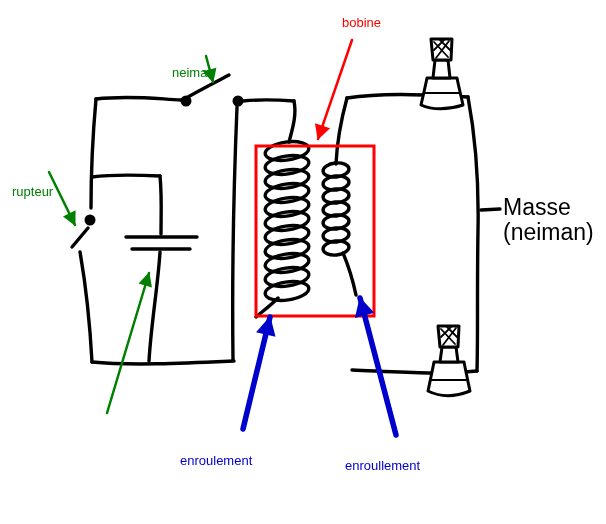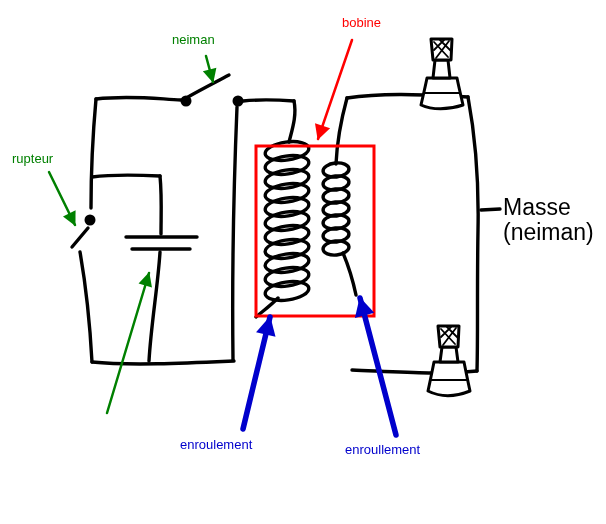--- a/index.html
+++ b/index.html
@@ -5,23 +5,23 @@
   :root{
     --green:#008000; --red:#ff0000; --blue:#0000cc; --black:#000000; --bg:#ffffff;
   }
   html,body{margin:0;padding:0;background:#e9e9e9;}
   .canvas{
     position:relative;width:606px;height:524px;background:var(--bg);
     font-family:"Liberation Sans", sans-serif;overflow:hidden;
   }
   .canvas svg{position:absolute;left:0;top:0;}
   .label{position:absolute;font-size:13px;line-height:20px;white-space:nowrap;}
-  .lab-green{color:var(--green);}
+  .lab-green{color:var(--green);margin-top:33px;}
   .lab-red{color:var(--red);}
-  .lab-blue{color:var(--blue);}
+  .lab-blue{color:var(--blue);margin-top:16px;}
   .lab-black{color:var(--black);font-size:23px;line-height:25px;}
   .ink{stroke:var(--black);stroke-width:3.4;fill:none;stroke-linecap:round;stroke-linejoin:round;}
   .ink-thin{stroke:var(--black);stroke-width:1.8;fill:none;stroke-linecap:round;}
   .ink-fill{fill:var(--black);stroke:none;}
   .white-part{fill:#ffffff;stroke:var(--black);stroke-width:3;stroke-linejoin:round;}
   .red-line{stroke:var(--red);stroke-width:3;fill:none;}
   .red-arrow{stroke:var(--red);stroke-width:2.5;fill:none;stroke-linecap:round;}
   .green-arrow{stroke:var(--green);stroke-width:2.5;fill:none;stroke-linecap:round;}
   .blue-arrow{stroke:var(--blue);stroke-width:5.5;fill:none;stroke-linecap:round;}
   .green-fill{fill:var(--green);}

